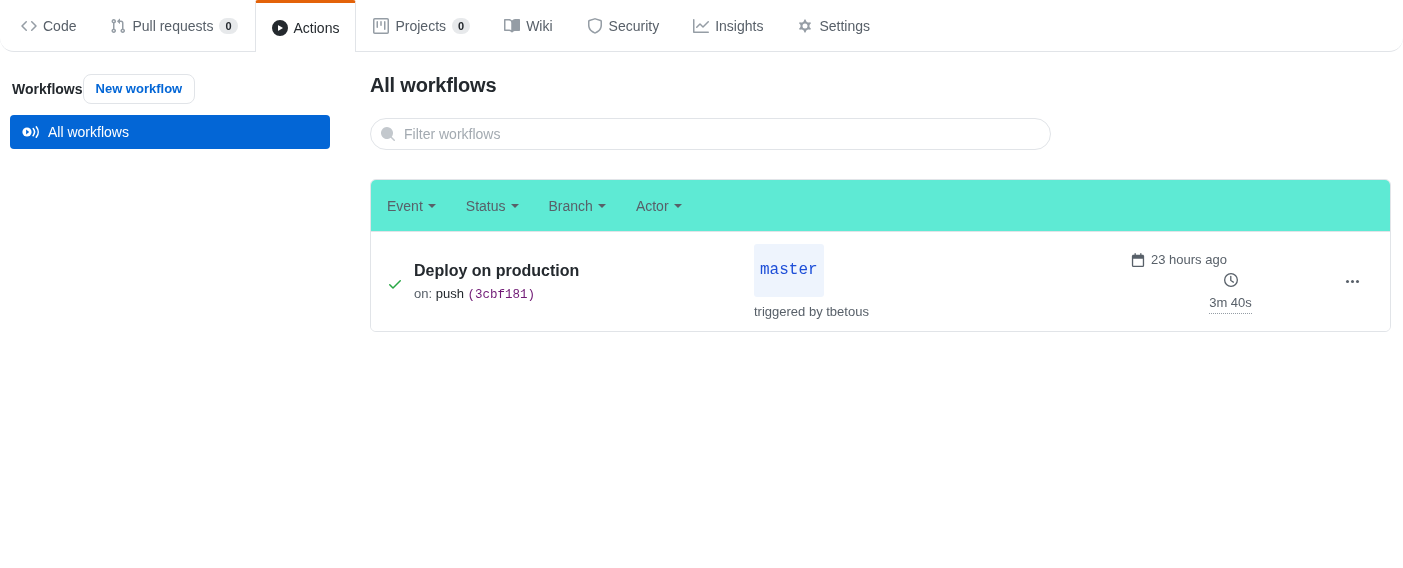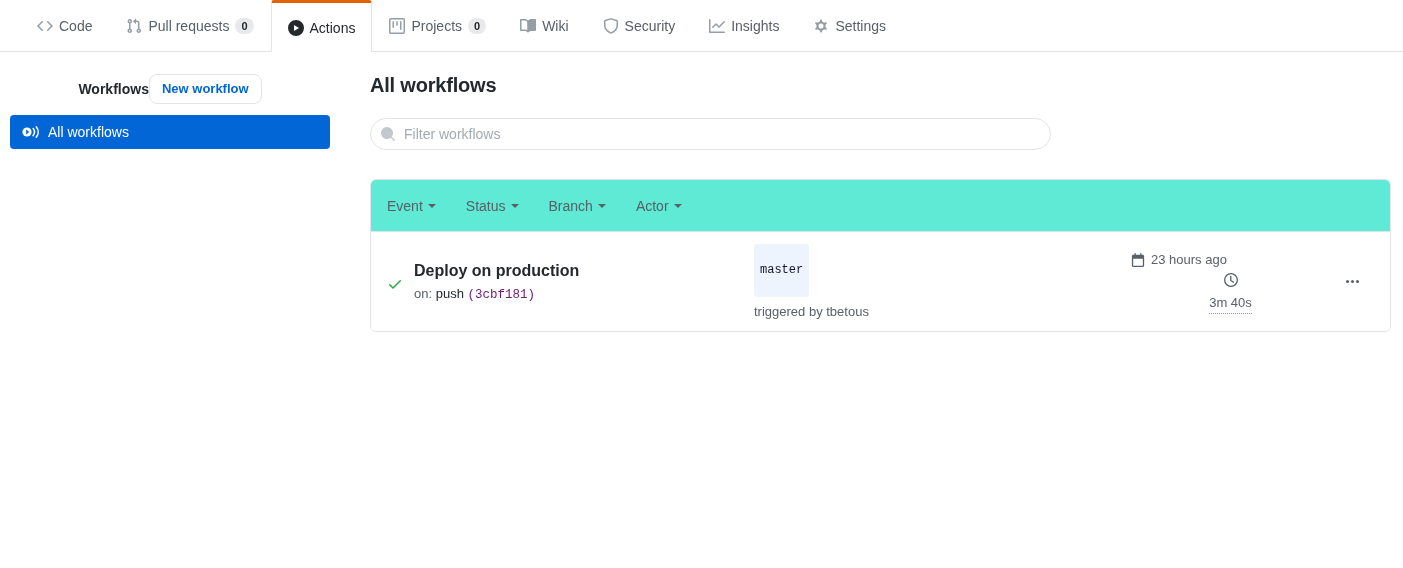--- a/index.html
+++ b/index.html
@@ -14,21 +14,22 @@
   }
 
   
   .repo-nav {
     position: relative;
     height: 52px;
     border-bottom: 1px solid #e1e4e8;
     background: #ffffff;
     display: flex;
     align-items: center;
-    padding-left: 20px;
+    padding-left: 4px;
+    border-radius: 14px;
   }
   .nav-item {
     display: flex;
     align-items: center;
     gap: 6px;
     height: 51px;
     padding: 0 16px;
     font-size: 14px;
     color: #586069;
     text-decoration: none;
@@ -78,21 +79,21 @@
     padding: 0;
   }
   .sidebar {
     width: 340px;
     flex: none;
     padding: 22px 10px 0 10px;
   }
   .sidebar-head {
     display: flex;
     align-items: center;
-    justify-content: center;
+    justify-content: flex-start;
     padding: 0 2px 0 2px;
     height: 30px;
   }
   .sidebar-title {
     font-size: 14px;
     font-weight: bold;
     color: #24292e;
   }
   .btn-new {
     font-size: 13px;
@@ -247,22 +248,22 @@
 
   .run-col-branch {
     width: 385px;
     flex: none;
     padding-left: 12px;
   }
   .branch-badge {
     display: inline-block;
     padding: 18px 6px;
     font-family: "Liberation Mono", monospace;
-    font-size: 12px;
-    color: #0f172a;
+    font-size: 16px;
+    color: #1d4ed8;
     background: #eef4fd;
     border-radius: 3px;
     line-height: 17px;
     cursor: pointer;
   }
   .trigger-line {
     margin-top: 7px;
     font-size: 13px;
     color: #586069;
   }

